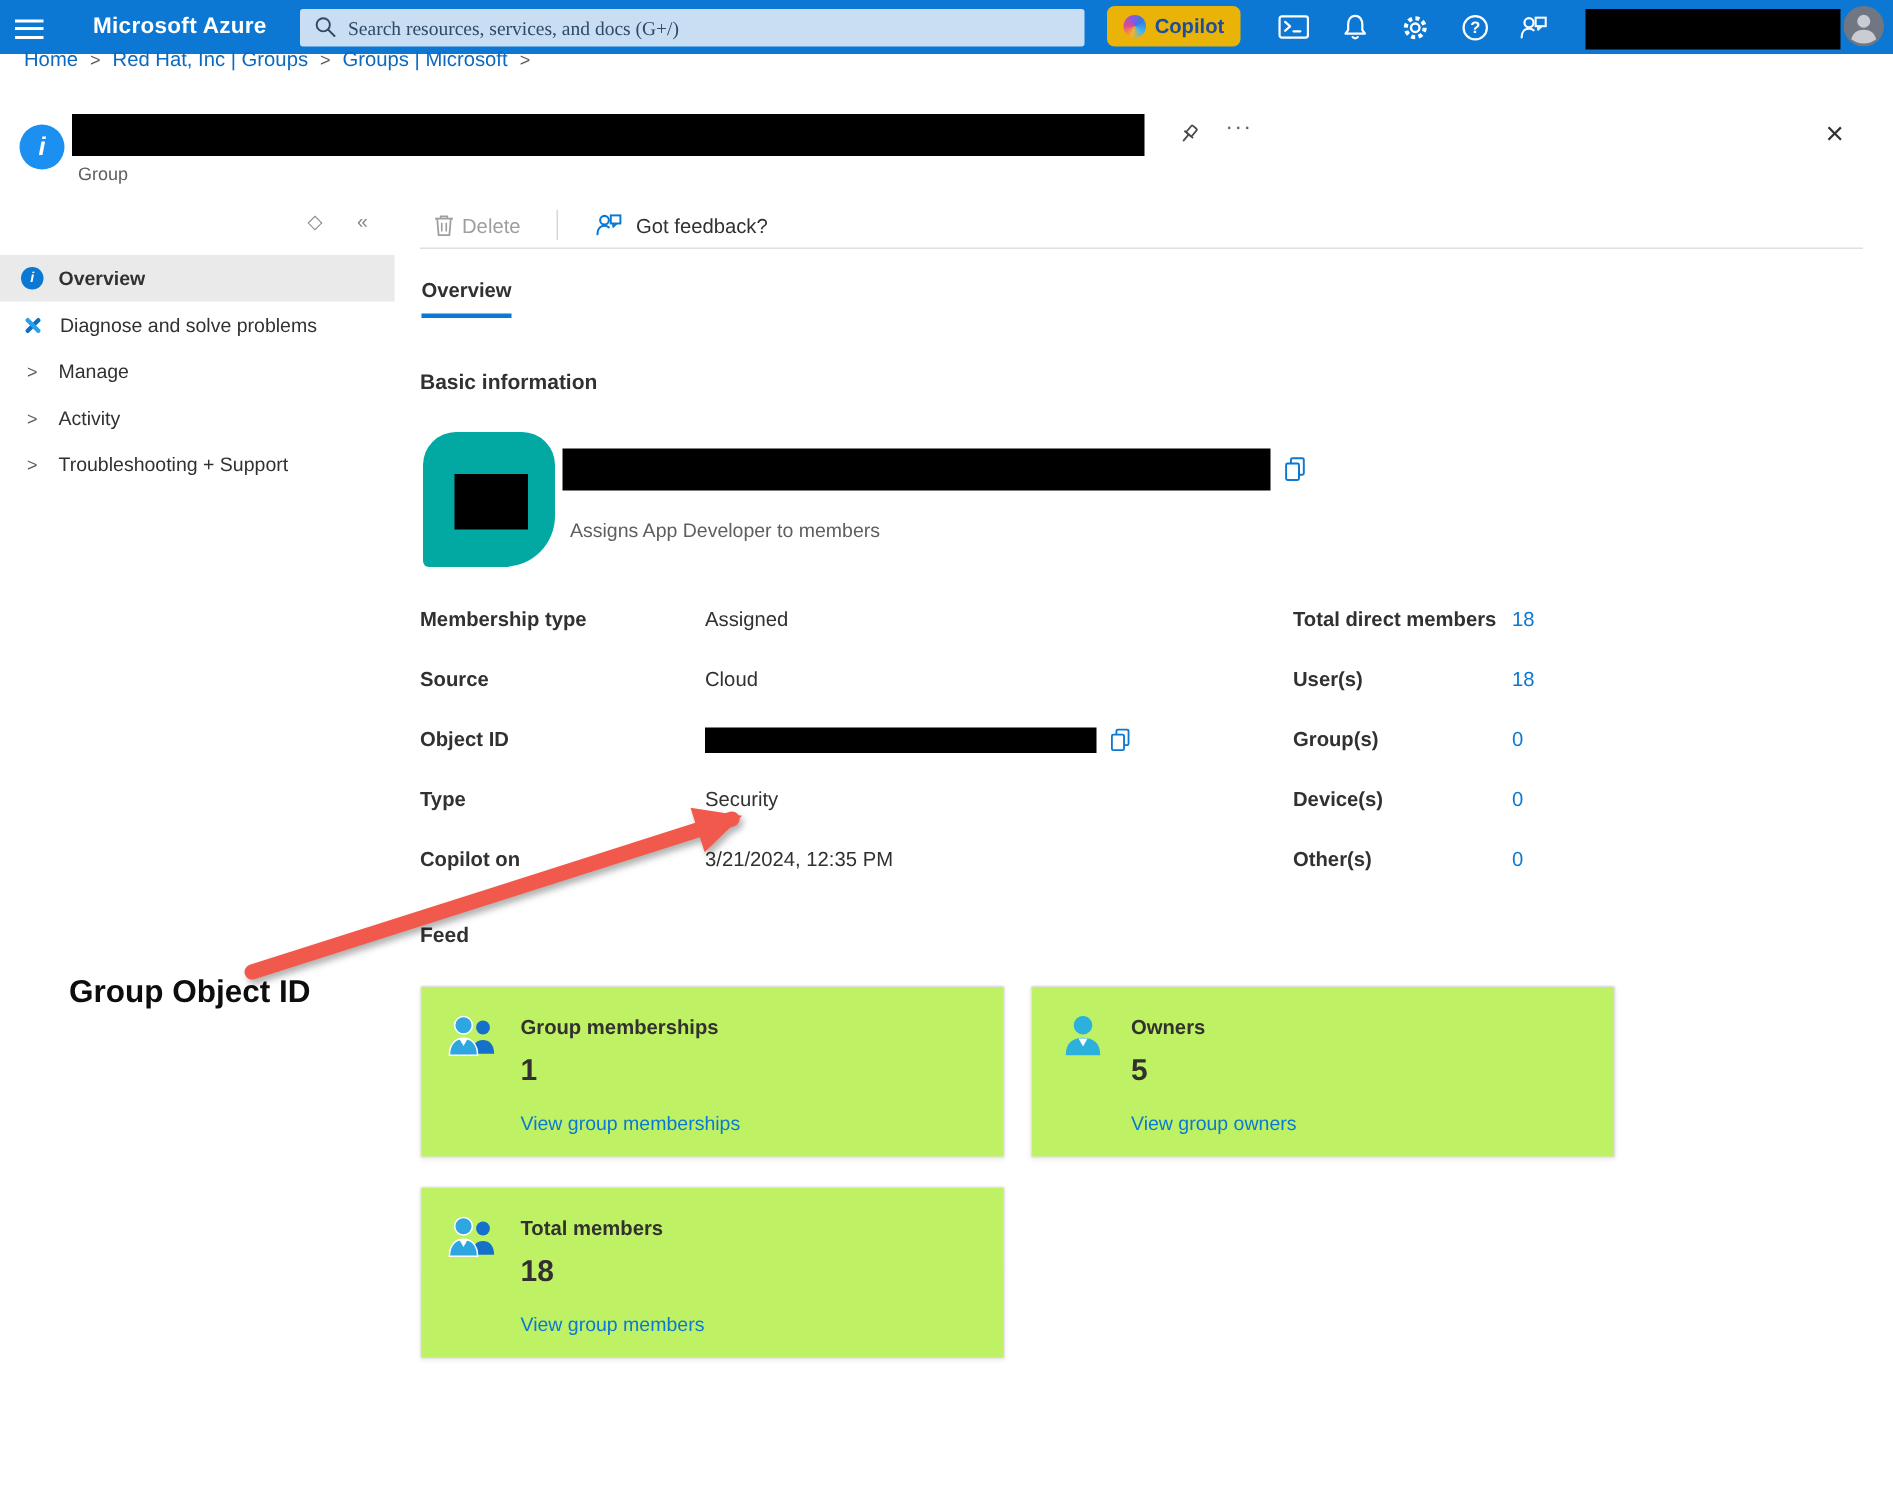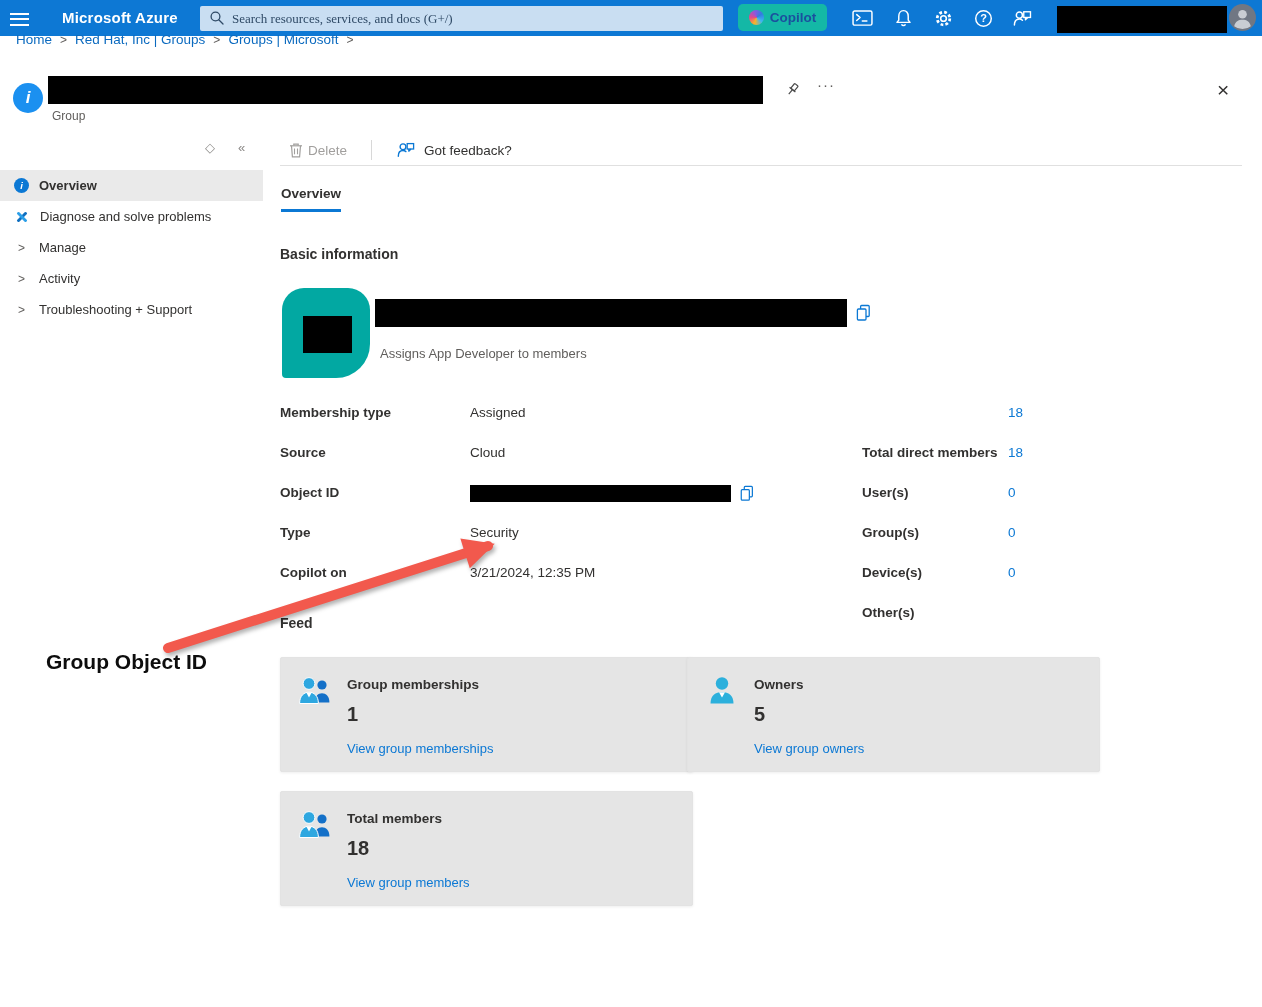--- a/index.html
+++ b/index.html
@@ -12,21 +12,21 @@
           display:flex;align-items:center;padding-left:47px;}
   .hamburger{position:absolute;left:10px;top:9px;width:19px;height:18px;cursor:pointer;}
   .hamburger span{display:block;width:19px;height:2px;background:#fff;margin:3.5px 0;}
   .brand{position:absolute;left:62px;top:9px;color:#fff;font-size:15px;font-weight:700;letter-spacing:.2px;}
   .searchwrap{position:absolute;left:200px;top:6px;width:523px;height:25px;}
   .searchwrap input{width:100%;height:100%;box-sizing:border-box;border:none;border-radius:2px;
        background:#c9def2;color:#14532d;font-size:13px;padding:0 8px 0 32px;
        font-family:Liberation Serif, serif;outline:none;}
   .searchwrap input::placeholder{color:#2f4a66;opacity:1;}
   .searchicon{position:absolute;left:9px;top:4px;}
-  .copilot{position:absolute;left:738px;top:4px;width:89px;height:27px;background:#14b8a6;
+  .copilot{position:absolute;left:738px;top:4px;width:89px;height:27px;background:#eab308;
        border:none;border-radius:5px;display:flex;align-items:center;justify-content:center;
        gap:6px;cursor:pointer;font-family:"Liberation Sans",sans-serif;}
   .copilot-logo{width:15px;height:15px;border-radius:50%;
        background:conic-gradient(from 200deg,#f8b425,#e2498a,#8a57e0,#2f7ee0,#3fb6f0,#f8b425);}
   .copilot span{font-size:13.5px;font-weight:700;color:#1b4f9e;}
   .tb-icon{position:absolute;top:8px;width:21px;height:21px;cursor:pointer;}
   .acct-redact{position:absolute;left:1057px;top:6px;width:170px;height:27px;background:#000;}
   .tb-avatar{position:absolute;left:1229px;top:4px;width:27px;height:27px;cursor:pointer;}
   
   .breadcrumb{position:absolute;left:16px;top:32px;font-size:13.5px;display:flex;gap:8px;align-items:center;}
@@ -65,26 +65,26 @@
   .g-avatar{position:absolute;left:282px;top:288px;width:88px;height:90px;background:#02a8a2;
        border-radius:22px 22px 34px 4px;}
   .g-avatar .redact{position:absolute;left:21px;top:28px;width:49px;height:37px;background:#000;}
   .name-redact{position:absolute;left:375px;top:299px;width:472px;height:28px;background:#000;}
   .copy-btn{cursor:pointer;}
   .g-desc{position:absolute;left:380px;top:346px;font-size:13px;color:#605e5c;}
   .details{position:absolute;top:405px;}
   .drow{height:40px;display:flex;align-items:flex-start;}
   .dlabel{font-size:13.5px;font-weight:700;width:190px;flex:0 0 190px;}
   .dvalue{font-size:13.5px;color:#323130;display:flex;align-items:center;gap:8px;}
-  .details.right .dlabel{width:146px;flex:0 0 146px;margin-top:40px;}
+  .details.right .dlabel{width:146px;flex:0 0 146px;}
   .dvalue.link{color:#0b78d4;cursor:pointer;}
   .oid-redact{display:inline-block;width:261px;height:17px;background:#000;}
   
-  .card{position:absolute;width:388px;height:113px;background:#e5e5e5;border:1px solid #e3e3e3;
-        border-radius:2px;box-shadow:0 1px 3px rgba(0,0,0,.07);padding-left:23px;}
+  .card{position:absolute;width:388px;height:113px;background:#bef264;border:1px solid #e3e3e3;
+        border-radius:2px;box-shadow:0 1px 3px rgba(0,0,0,.07);}
   .card-inner{position:absolute;left:17px;top:16px;display:flex;gap:15px;}
   .card-icon{width:34px;height:34px;}
   .card-title{font-size:13.5px;font-weight:700;margin-top:3px;}
   .card-value{font-size:20px;font-weight:700;margin-top:11px;}
   .card-link{font-size:13px;color:#0b78d4;margin-top:15px;cursor:pointer;}
   
   .anno-label{position:absolute;left:46px;top:650px;font-size:21px;font-weight:700;color:#0d0d0d;}
   .anno-arrow{position:absolute;left:150px;top:524px;width:380px;height:140px;pointer-events:none;
        filter:drop-shadow(2px 3px 2px rgba(0,0,0,.3));}
 </style>

